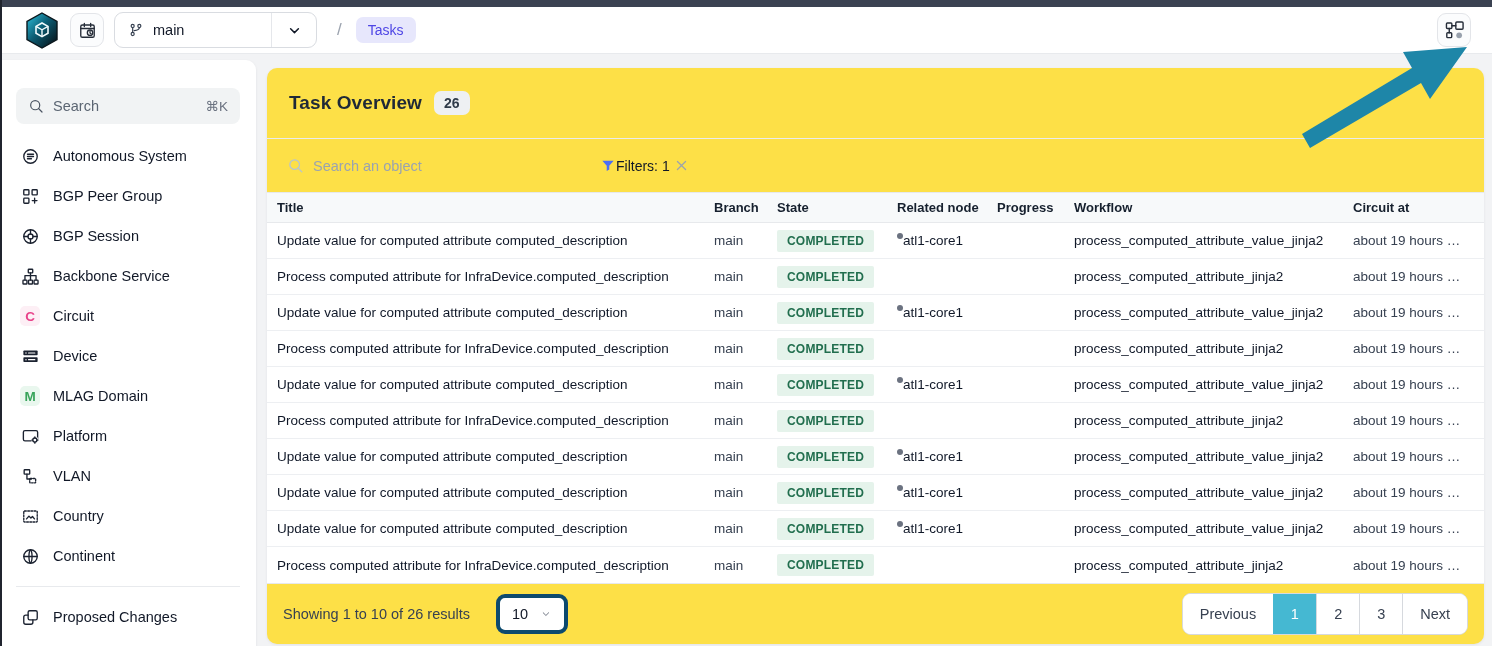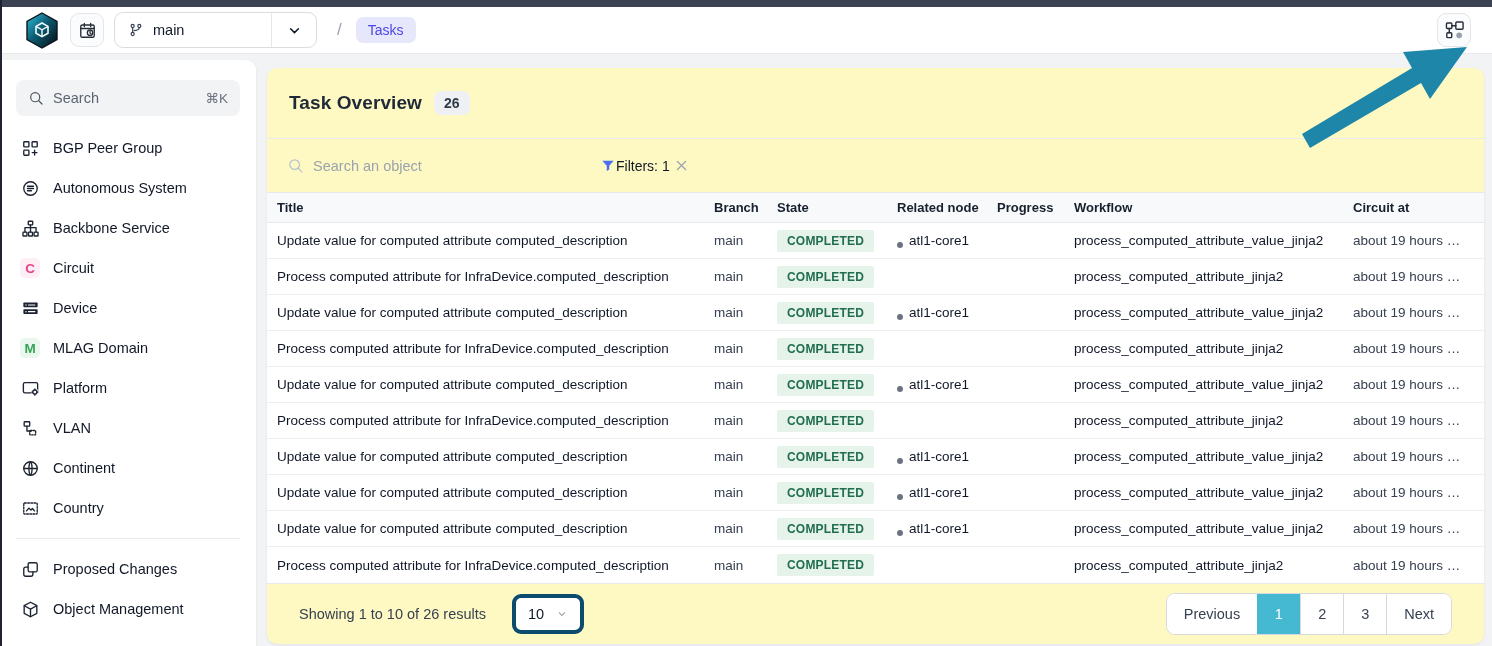--- a/index.html
+++ b/index.html
@@ -20,34 +20,34 @@
   .branch-chevron { width:45px; display:flex; align-items:center; justify-content:center; border-left:1px solid #e5e7eb; color:#111827; }
   .branch-chevron svg { width:17px; height:17px; }
   .crumb-sep { color:#9ca3af; font-size:17px; margin:0 4px 0 10px; }
   .tasks-pill { background:#e7e7fc; color:#4f46e5; font-size:14px; padding:5px 12px; border-radius:7px; cursor:pointer; }
   .schema-btn { margin-left:auto; }
   .schema-btn svg { width:21px; height:21px; }
 
   
   .content { display:flex; align-items:flex-start; height:592px; overflow:hidden; }
   .sidebar { width:256px; min-width:256px; background:#fff; margin-top:6px; height:640px; border-radius:0 10px 0 0; box-shadow:0 1px 3px rgba(16,24,40,.08); padding-top:20px; }
-  .sb-search { margin:0 16px; height:36px; background:#f1f3f4; border-radius:8px; display:flex; align-items:center; padding:0 12px; gap:9px; cursor:pointer; }
+  .sb-search { margin:8px 16px; height:36px; background:#f1f3f4; border-radius:8px; display:flex; align-items:center; padding:0 12px; gap:9px; cursor:pointer; }
   .sb-search svg { width:16px; height:16px; color:#4b5563; }
   .sb-search .ph { color:#5b6572; font-size:14.5px; flex:1; }
   .sb-search .kbd { color:#6b7280; font-size:13.5px; }
   .nav-list { margin-top:12px; }
   .nav-item { height:40px; display:flex; align-items:center; gap:13px; padding:0 20px; cursor:pointer; }
   .nav-icon { width:20px; height:20px; display:flex; align-items:center; justify-content:center; color:#1b2230; }
   .nav-icon svg { width:19px; height:19px; stroke:currentColor; fill:none; stroke-width:1.7; stroke-linecap:round; stroke-linejoin:round; }
   .letter-badge { width:20px; height:20px; border-radius:5px; display:flex; align-items:center; justify-content:center; font-size:13.5px; font-weight:700; }
   .nav-label { font-size:14.5px; color:#111827; font-weight:500; }
   .sb-divider { height:1px; background:#e8eaed; margin:10px 16px; }
 
   
-  .main-card { flex:1; background:#fef9c3; margin:14px 8px 0 11px; height:576px; border-radius:10px; box-shadow:0 1px 3px rgba(16,24,40,.07); display:flex; flex-direction:column; overflow:hidden; }
+  .main-card { flex:1; background:#fde047; margin:14px 8px 0 11px; height:576px; border-radius:10px; box-shadow:0 1px 3px rgba(16,24,40,.07); display:flex; flex-direction:column; overflow:hidden; }
   .card-title-row { height:71px; display:flex; align-items:center; padding:0 22px; border-bottom:1px solid #e9ebee; }
   .page-title { font-size:19px; font-weight:700; color:#1f2937; letter-spacing:.1px; }
   .count-badge { margin-left:12px; background:#eef0f3; color:#303b4a; font-size:14px; font-weight:600; padding:4px 10px; border-radius:7px; }
 
   .filter-row { height:53px; display:flex; align-items:center; padding:0 20px; }
   .obj-search { display:flex; align-items:center; gap:9px; width:215px; }
   .obj-search svg { width:17px; height:17px; color:#b7c4cf; }
   .obj-search input { border:none; outline:none; font-size:14.5px; color:#1f2937; width:170px; font-family:"Liberation Sans",sans-serif; background:transparent; }
   .obj-search input::placeholder { color:#9aa3af; }
   .filters-group { display:flex; align-items:flex-start; gap:0; margin-left:98px; }
@@ -57,24 +57,24 @@
   .filters-clear svg, .funnel svg { width:100%; height:100%; }
 
   .grid-row { display:grid; grid-template-columns:437px 63px 120px 100px 77px 279px 1fr; align-items:center; padding:0 10px; }
   .t-head { height:31px; background:#f7f9fa; border-top:1px solid #e7e9ec; border-bottom:1px solid #e7e9ec; }
   .t-head span { font-size:13px; font-weight:700; color:#16202e; }
   .t-row { height:36px; border-bottom:1px solid #edeff2; background:#fff; }
   .t-row:last-child { border-bottom:none; }
   .cell { font-size:13.5px; color:#101828; white-space:nowrap; overflow:hidden; text-overflow:ellipsis; padding-right:8px; }
   .cell.branch, .cell.updated { color:#374151; }
   .state-badge { display:inline-block; background:#e5f3eb; color:#216e4e; font-size:12px; font-weight:700; letter-spacing:.2px; padding:4px 10px; border-radius:2px; }
-  .rel-node { display:flex; align-items:flex-end; gap:6px; }
+  .rel-node { display:flex; align-items:flex-start; }
   .rel-node .dot { width:6px; height:6px; border-radius:50%; background:#6b7280; flex:none; }
 
-  .card-footer { border-top:1px solid #e7e9ec; flex:1; display:flex; align-items:center; padding:0 32px; }
+  .card-footer { border-top:1px solid #e7e9ec; flex:1; display:flex; align-items:center; padding:0 16px; }
   .results-summary { font-size:14.5px; color:#374151; }
   .page-size-select { margin-left:26px; width:72px; height:40px; border:4px solid #0c4a6e; border-radius:9px; background:#fff; display:flex; align-items:center; padding:0 12px; gap:12px; font-size:14.5px; color:#111827; cursor:pointer; }
   .page-size-select svg { width:14px; height:14px; color:#6b7280; }
   .pagination { margin-left:auto; display:flex; border:1px solid #d6d9de; border-radius:9px; overflow:hidden; height:42px; background:#fff;justify-content:space-between; }
   .pg-btn { display:flex; align-items:center; justify-content:center; font-size:14.5px; color:#374151; background:#fff; border:none; border-left:1px solid #d6d9de; cursor:pointer; padding:0 17px; font-family:"Liberation Sans",sans-serif; }
   .pg-btn:first-child { border-left:none; }
   .pg-btn.page { width:43px; padding:0; }
   .pg-btn.active { background:#45b8d2; color:#fff; }
 
   .arrow-overlay { position:absolute; left:0; top:0; width:1492px; height:646px; pointer-events:none; z-index:70; }
@@ -149,36 +149,46 @@
           <circle cx="10.8" cy="10.8" r="6.8"></circle>
           <path d="M15.8 15.8L21 21"></path>
         </svg>
       <span class="ph">Search</span>
       <span class="kbd">⌘K</span>
     </div>
     <div class="nav-list">
         <div class="nav-item">
           <span class="nav-icon">
             <svg viewBox="0 0 24 24">
+              <circle cx="12" cy="12" r="8.5"></circle>
+              <path d="M8.2 9.2h7.6M8.2 12h7.6M8.2 14.8h5"></path>
+            </svg>
+          </span>
+          <span class="nav-label">Autonomous System</span>
+        </div>
+        <div class="nav-item">
+          <span class="nav-icon">
+            <svg viewBox="0 0 24 24">
               <rect x="3.5" y="3.5" width="6.5" height="6.5" rx="1"></rect>
               <rect x="14" y="3.5" width="6.5" height="6.5" rx="1"></rect>
               <rect x="3.5" y="14" width="6.5" height="6.5" rx="1"></rect>
               <path d="M17.2 14.2v6M14.2 17.2h6"></path>
             </svg>
           </span>
           <span class="nav-label">BGP Peer Group</span>
         </div>
         <div class="nav-item">
           <span class="nav-icon">
             <svg viewBox="0 0 24 24">
               <circle cx="12" cy="12" r="8.5"></circle>
-              <path d="M8.2 9.2h7.6M8.2 12h7.6M8.2 14.8h5"></path>
-            </svg>
-          </span>
-          <span class="nav-label">Autonomous System</span>
+              <circle cx="12" cy="12" r="3.2"></circle>
+              <path d="M12 3.5v5.3M12 15.2v5.3M3.5 12h5.3M15.2 12h5.3"></path>
+            </svg>
+          </span>
+          <span class="nav-label">BGP Session</span>
         </div>
         <div class="nav-item">
           <span class="nav-icon">
             <svg viewBox="0 0 24 24">
               <rect x="9.2" y="2.8" width="5.6" height="4.6" rx="0.8"></rect>
               <path d="M12 7.4v3.4M5 10.8h14M5 10.8v5.7M12 10.8v5.7M19 10.8v5.7"></path>
               <rect x="2.5" y="16.5" width="5" height="5" rx="0.8"></rect>
               <rect x="9.5" y="16.5" width="5" height="5" rx="0.8"></rect>
               <rect x="16.5" y="16.5" width="5" height="5" rx="0.8"></rect>
             </svg>
@@ -222,34 +232,34 @@
               <rect x="4" y="3.5" width="7" height="5.5" rx="0.8"></rect>
               <path d="M7.5 9v6.2M7.5 15.2h5.5"></path>
               <rect x="11" y="14.5" width="7.5" height="5.5" rx="0.8" stroke-dasharray="2 1.6"></rect>
             </svg>
           </span>
           <span class="nav-label">VLAN</span>
         </div>
         <div class="nav-item">
           <span class="nav-icon">
             <svg viewBox="0 0 24 24">
+              <rect x="3.5" y="5" width="17" height="14" rx="1" stroke-dasharray="2.2 1.8"></rect>
+              <path d="M7 15l3-3.5 2.5 2.5 2-2 2.5 3"></path>
+            </svg>
+          </span>
+          <span class="nav-label">Country</span>
+        </div>
+        <div class="nav-item">
+          <span class="nav-icon">
+            <svg viewBox="0 0 24 24">
               <circle cx="12" cy="12" r="8.5"></circle>
               <path d="M3.5 12h17M12 3.5c2.6 2.3 2.6 14.7 0 17M12 3.5c-2.6 2.3-2.6 14.7 0 17"></path>
             </svg>
           </span>
           <span class="nav-label">Continent</span>
-        </div>
-        <div class="nav-item">
-          <span class="nav-icon">
-            <svg viewBox="0 0 24 24">
-              <rect x="3.5" y="5" width="17" height="14" rx="1" stroke-dasharray="2.2 1.8"></rect>
-              <path d="M7 15l3-3.5 2.5 2.5 2-2 2.5 3"></path>
-            </svg>
-          </span>
-          <span class="nav-label">Country</span>
         </div>
       </div>
     <div class="sb-divider"></div>
     <div class="nav-list" style="margin-top:4px;">
         <div class="nav-item">
           <span class="nav-icon">
             <svg viewBox="0 0 24 24">
               <rect x="9" y="3.5" width="11.5" height="11.5" rx="2"></rect>
               <path d="M15 15v3a2.5 2.5 0 0 1-2.5 2.5H6A2.5 2.5 0 0 1 3.5 18v-6.5A2.5 2.5 0 0 1 6 9h3"></path>
             </svg>

